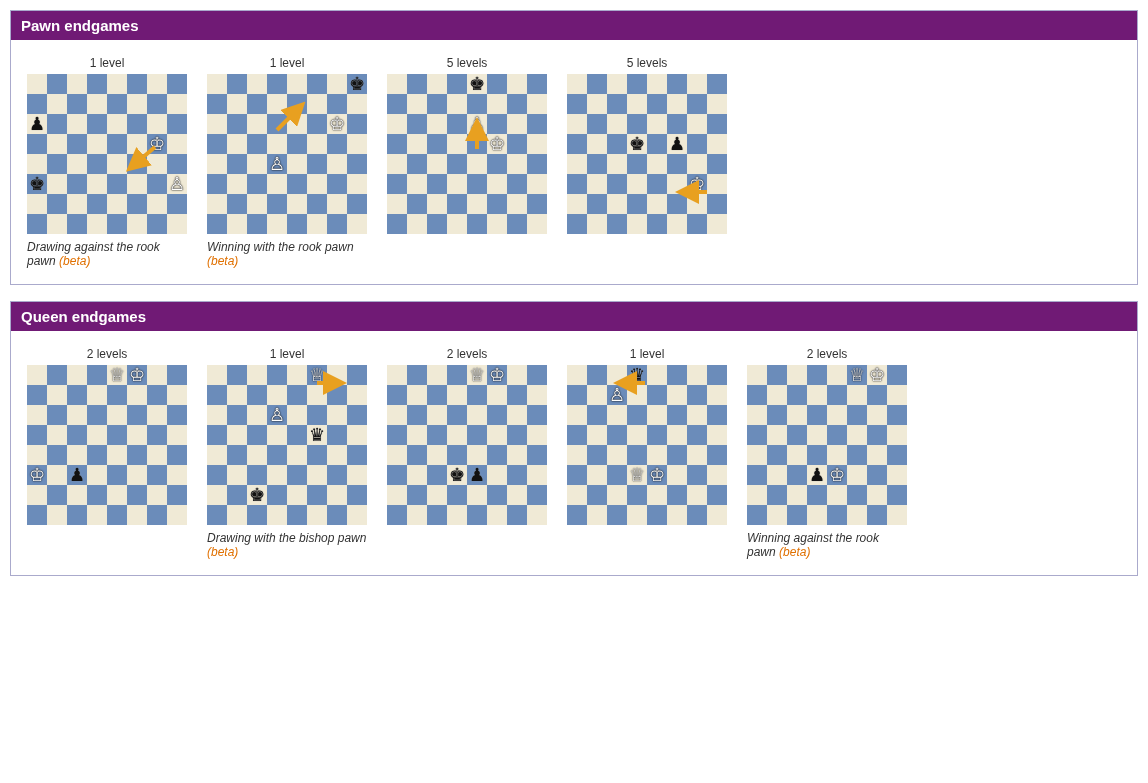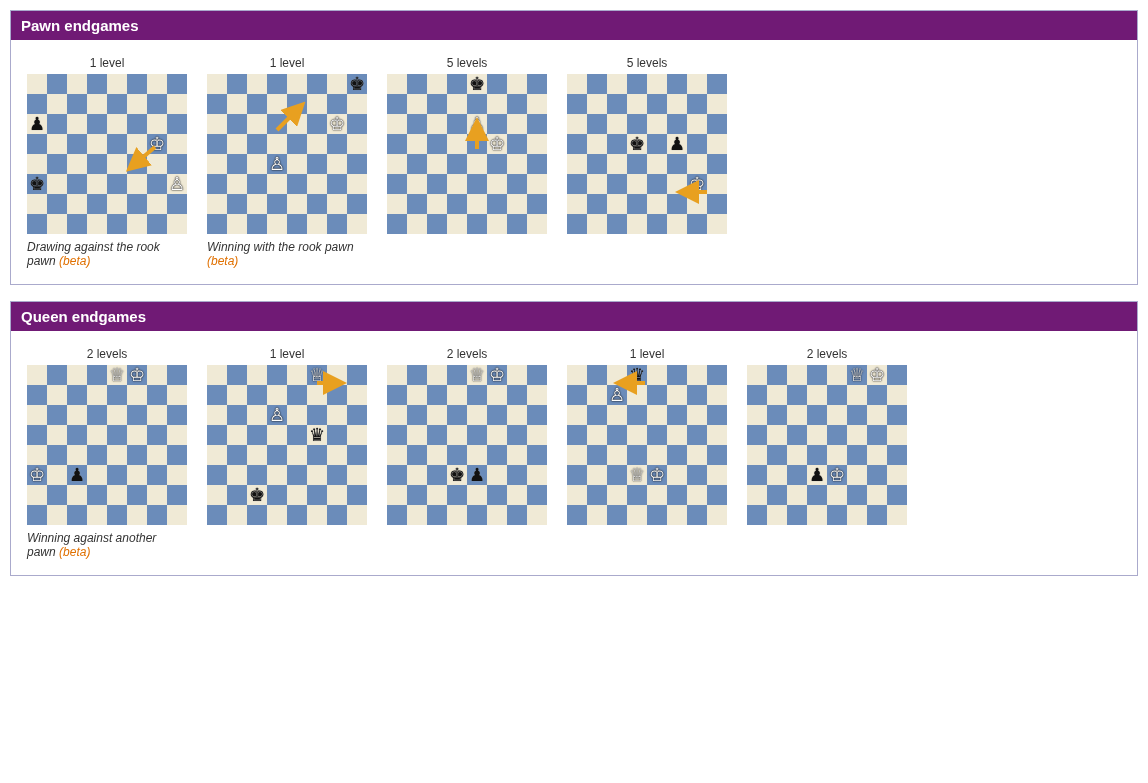--- a/index.html
+++ b/index.html
@@ -490,21 +490,20 @@
               <div class="cell dark"></div>
               <div class="cell light"></div>
               <div class="cell dark"></div>
               <div class="cell light"></div>
             </div>
             <div class="piece white" style="left: 80px; top: 0px;">♕</div>
             <div class="piece white" style="left: 100px; top: 0px;">♔</div>
             <div class="piece white" style="left: 0px; top: 100px;">♔</div>
             <div class="piece black" style="left: 40px; top: 100px;">♟</div>
           </div>
-          <div class="puzzle-label">Winning against another pawn <span class="beta">(beta)</span></div>
         </div>
         <div class="puzzle-item">
           <div class="level-label">1 level</div>
           <div class="board-container">
             <div class="board">
               <div class="cell light"></div>
               <div class="cell dark"></div>
               <div class="cell light"></div>
               <div class="cell dark"></div>
               <div class="cell light"></div>
@@ -574,20 +573,21 @@
             <div class="piece black" style="left: 40px; top: 120px;">♚</div>
             <svg width="160" height="160" style="position: absolute; top: 0px; left: 0px; pointer-events: none;">
               <defs>
                 <marker id="arr-drawing-with-bishop-pawn-0" markerWidth="6" markerHeight="6" refX="3" refY="3" orient="auto">
                   <path d="M0,0 L6,3 L0,6 Z" fill="#e8a020"></path>
                 </marker>
               </defs>
               <line x1="110" y1="18" x2="128" y2="18" stroke="#e8a020" stroke-width="4" marker-end="url(#arr-drawing-with-bishop-pawn-0)"></line>
             </svg>
           </div>
+          <div class="puzzle-label">Drawing with the bishop pawn <span class="beta">(beta)</span></div>
         </div>
         <div class="puzzle-item">
           <div class="level-label">2 levels</div>
           <div class="board-container">
             <div class="board">
               <div class="cell light"></div>
               <div class="cell dark"></div>
               <div class="cell light"></div>
               <div class="cell dark"></div>
               <div class="cell light"></div>
@@ -807,16 +807,17 @@
               <div class="cell dark"></div>
               <div class="cell light"></div>
               <div class="cell dark"></div>
               <div class="cell light"></div>
             </div>
             <div class="piece white" style="left: 100px; top: 0px;">♕</div>
             <div class="piece white" style="left: 120px; top: 0px;">♔</div>
             <div class="piece black" style="left: 60px; top: 100px;">♟</div>
             <div class="piece white" style="left: 80px; top: 100px;">♔</div>
           </div>
+          <div class="puzzle-label">Winning against the rook pawn <span class="beta">(beta)</span></div>
         </div>
       </div>
     </div>
   </div>
 
 </body></html>

